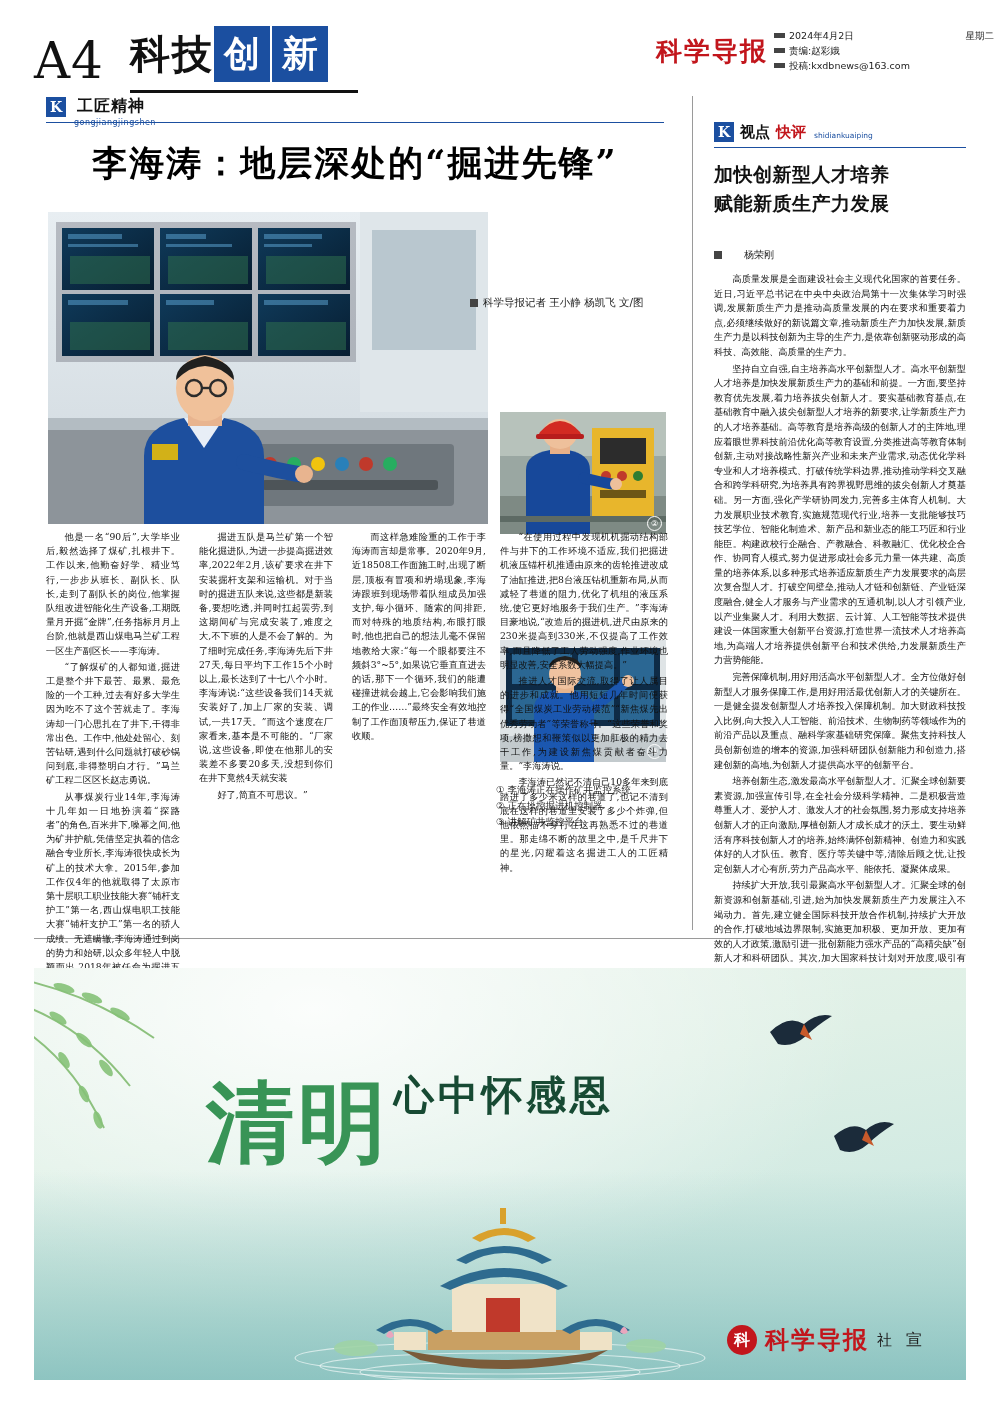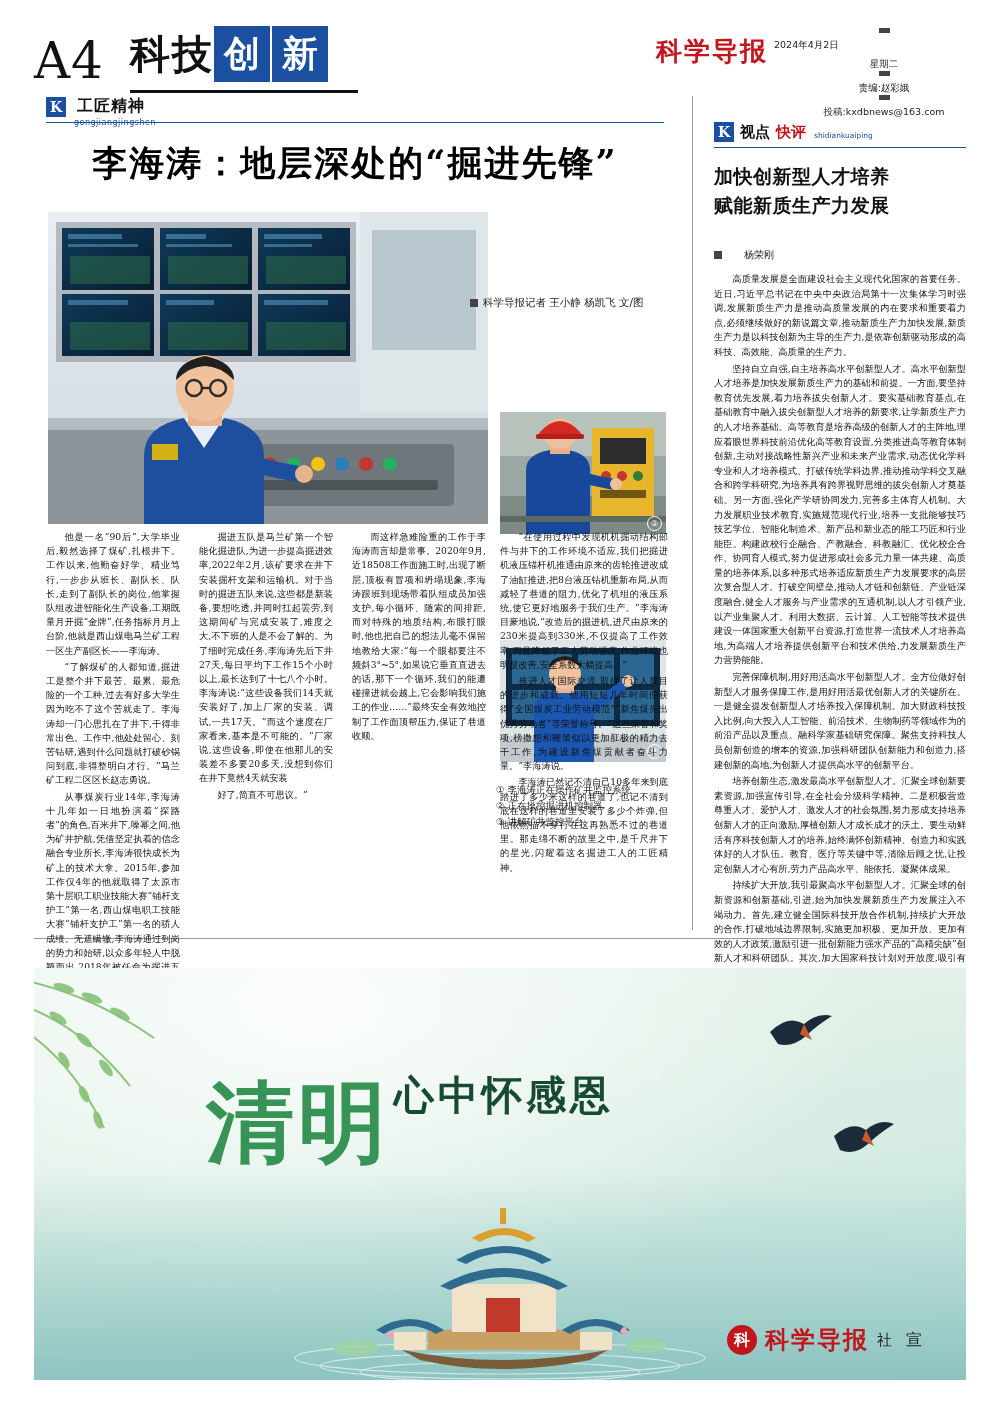--- a/index.html
+++ b/index.html
@@ -14,21 +14,21 @@
   .masthead{position:absolute;left:34px;top:26px;width:932px;height:60px;}
   .folio{position:absolute;left:0;top:6px;font-family:"DejaVu Serif","Liberation Serif",serif;font-size:50px;font-weight:normal;letter-spacing:1px;}
   .section-title{position:absolute;left:96px;top:0px;display:flex;align-items:center;gap:2px;}
   .st-char{font-family:"DejaVu Serif","Liberation Serif",serif;font-size:40px;font-weight:bold;line-height:56px;}
   .st-box{width:56px;height:56px;background:#1b4fa0;color:#fff;display:flex;align-items:center;justify-content:center;font-family:"DejaVu Serif","Liberation Serif",serif;font-size:36px;font-weight:bold;}
   .st-box.alt{background:#1b4fa0;}
   .mast-rule{position:absolute;left:96px;top:64px;width:228px;height:3px;background:#111;}
 
   .paper-logo{position:absolute;right:232px;top:34px;font-family:"DejaVu Serif","Liberation Serif",serif;font-size:26px;font-weight:bold;color:#c2161c;letter-spacing:2px;white-space:nowrap;}
   .mast-meta{position:absolute;right:6px;top:28px;width:220px;font-size:9.5px;line-height:15px;color:#222;}
-  .mast-meta div{display:flex;align-items:center;gap:4px;flex-direction:column;}
+  .mast-meta div{display:flex;align-items:center;gap:4px;}
   .mm-bar{display:inline-block;width:11px;height:5px;background:#444;flex:none;}
   .mast-meta .row2{justify-content:flex-start;}
   .mast-meta .dt{margin-right:auto;}
 
   
   .vrule{position:absolute;background:#9a9a9a;width:1px;}
   .hrule{position:absolute;background:#9a9a9a;height:1px;}
 
   
   .kicker{position:absolute;left:46px;top:96px;width:618px;}
@@ -60,21 +60,21 @@
   .bcol4 p{margin:0 0 2px 0;text-indent:2em;}
 
   
   .side{position:absolute;left:714px;top:122px;width:252px;}
   .side-kicker{display:flex;align-items:center;gap:6px;}
   .side-kicker .kbox{width:20px;height:20px;background:#1b4fa0;color:#fff;font-family:"DejaVu Serif","Liberation Serif",serif;font-size:14px;font-weight:bold;display:flex;align-items:center;justify-content:center;}
   .side-kicker .t1{font-family:"DejaVu Serif","Liberation Serif",serif;font-size:15px;font-weight:bold;}
   .side-kicker .t2{font-family:"DejaVu Serif","Liberation Serif",serif;font-size:15px;font-weight:bold;color:#c2161c;}
   .side-kicker .py{font-size:7.5px;color:#1b4fa0;margin-left:2px;align-self:flex-end;padding-bottom:2px;}
   .side-rule{width:252px;height:1px;background:#1b4fa0;margin-top:5px;}
-  .side-head{margin-top:14px;font-family:Liberation Serif, serif;font-size:19px;font-weight:bold;line-height:29px;letter-spacing:.5px;}
+  .side-head{margin-top:14px;font-family:Liberation Mono, monospace;font-size:19px;font-weight:bold;line-height:29px;letter-spacing:.5px;}
   .side-author{margin-top:28px;font-size:10px;display:flex;align-items:center;gap:22px;color:#222;}
   .side-author .sq{width:8px;height:8px;background:#444;}
   .side-body{margin-top:10px;font-family:"DejaVu Serif","Liberation Serif",serif;font-size:9.2px;line-height:14.6px;text-align:justify;}
   .side-body p{margin:0 0 2px 0;text-indent:2em;}
 
   
   .ad{position:absolute;left:34px;top:968px;width:932px;height:412px;overflow:hidden;
       background:linear-gradient(170deg,#e9f4ec 0%,#dff0e6 35%,#cfe9e2 70%,#c6e4e0 100%);}
   .ad-sky{position:absolute;inset:0;background:radial-gradient(ellipse at 30% 10%, rgba(255,255,255,.85), rgba(255,255,255,0) 60%);}
   .ad-hills{position:absolute;left:0;bottom:0;width:100%;height:210px;

